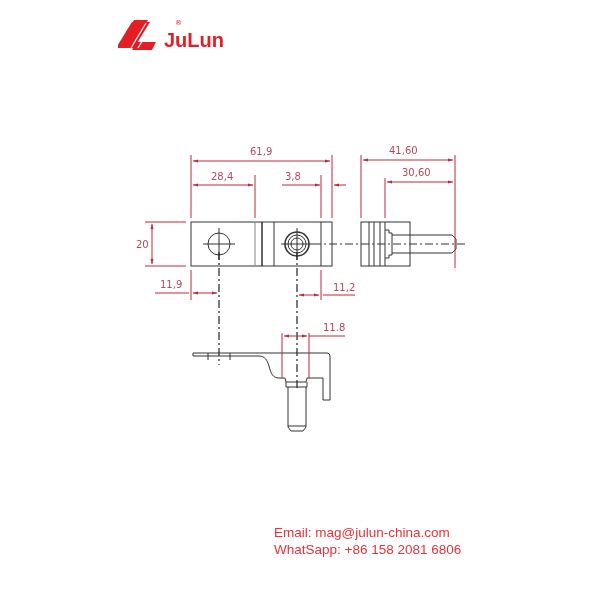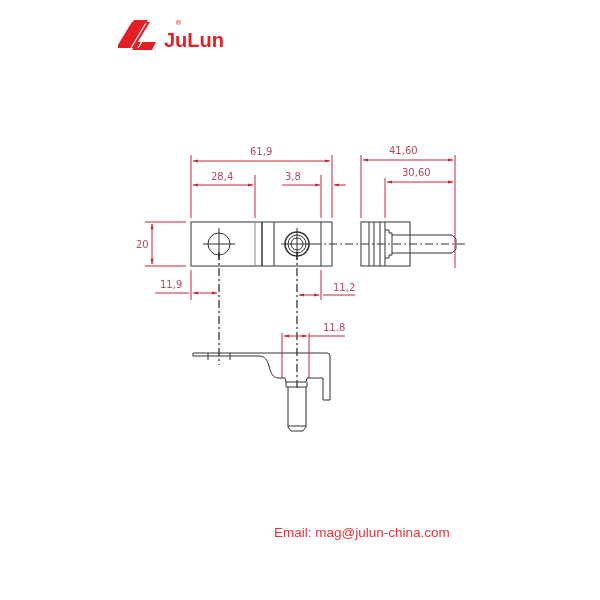--- a/index.html
+++ b/index.html
@@ -122,13 +122,14 @@
     <text class="dim" x="402" y="176">30,60</text>
     <text class="dim" x="136" y="248">20</text>
     <text class="dim" x="160" y="288">11,9</text>
     <text class="dim" x="333" y="291">11,2</text>
     <text class="dim" x="323" y="331">11.8</text>
   </g>
 </svg>
 
 <div class="contact">
   <div>Email: mag@julun-china.com</div>
+  <div>WhatSapp: +86 158 2081 6806</div>
 </div>
 
 </body></html>

